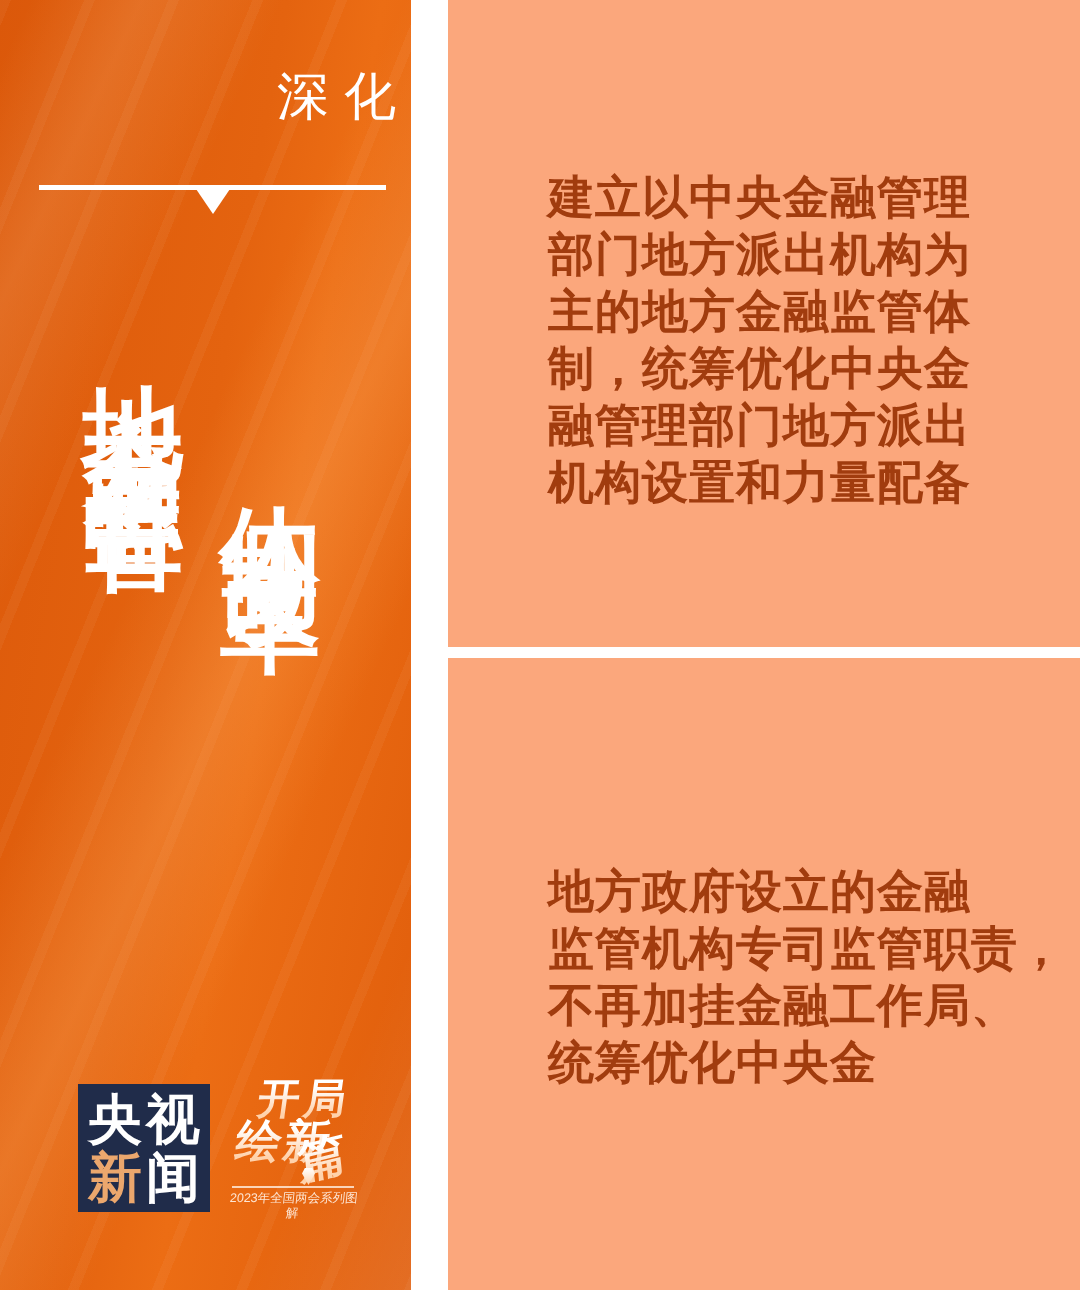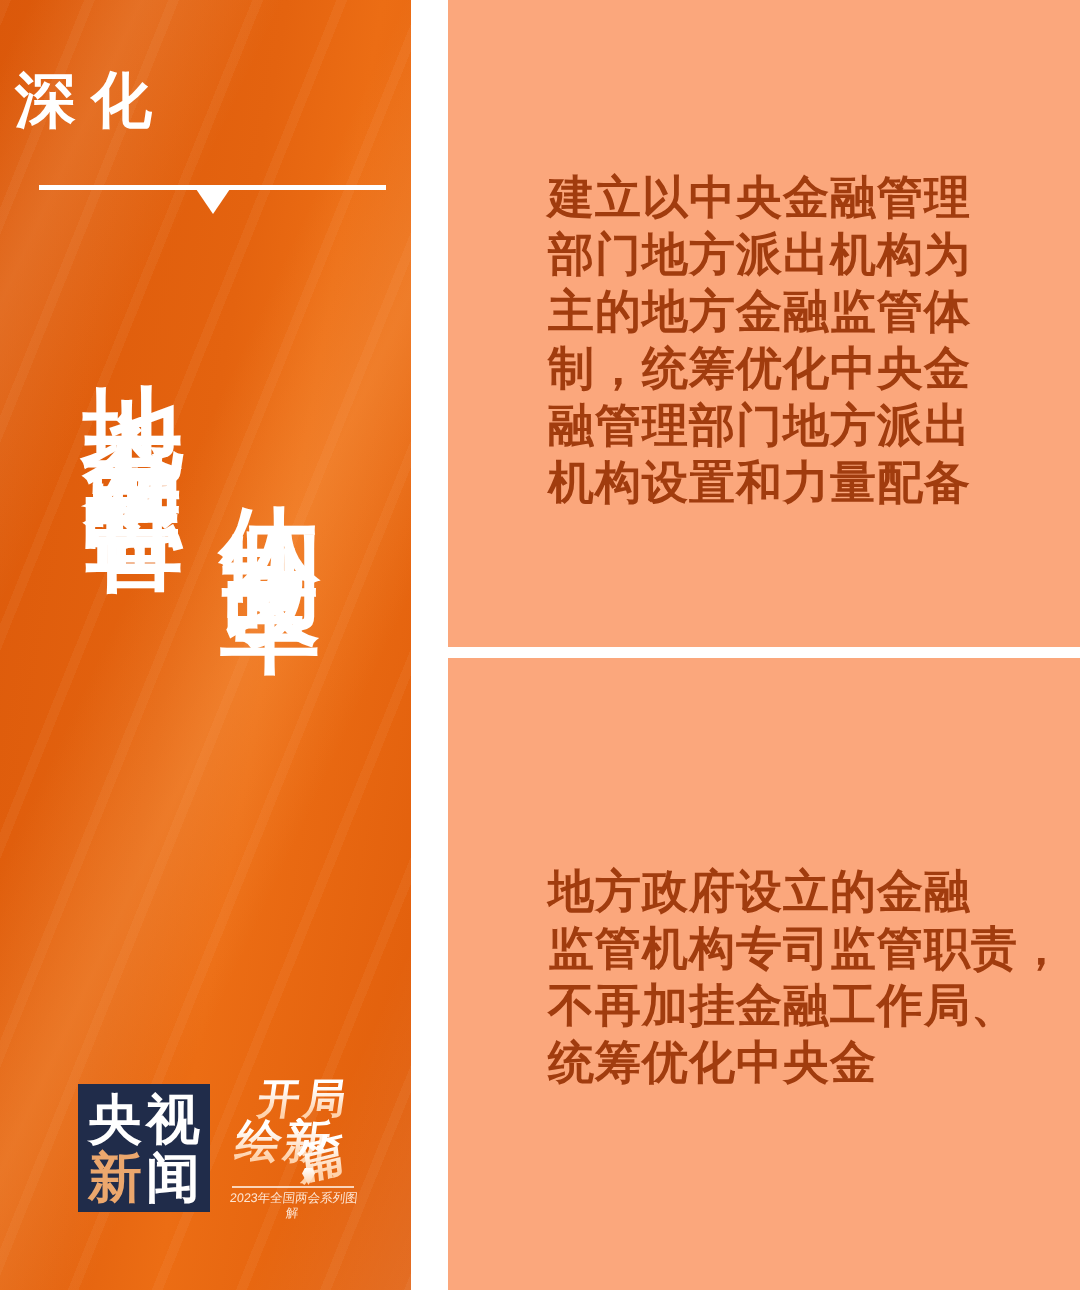--- a/index.html
+++ b/index.html
@@ -14,21 +14,21 @@
     background:
       linear-gradient(295deg, rgba(255,255,255,0.10) 0%, rgba(255,255,255,0) 16%),
       linear-gradient(115deg, rgba(255,255,255,0) 40%, rgba(255,178,104,0.28) 54%, rgba(255,255,255,0) 68%),
       linear-gradient(295deg, rgba(255,255,255,0) 72%, rgba(255,200,150,0.18) 86%, rgba(255,255,255,0) 97%),
       repeating-linear-gradient(112deg, rgba(255,255,255,0.045) 0 10px, rgba(255,255,255,0) 10px 78px),
       linear-gradient(100deg,#db580a 0%,#e4630f 45%,#ec6d14 60%,#e05d0b 100%);
   }
 
   .kicker{
     position:absolute;left:0;top:70px;width:100%;
-    text-align:left;color:#ffffff;font-size:61px;font-weight:700;line-height:1;
+    text-align:right;color:#ffffff;font-size:52px;font-weight:400;line-height:1;
     letter-spacing:15px;padding-left:15px;box-sizing:border-box;
   }
   .divider{position:absolute;left:39px;top:185px;width:347px;height:5px;background:#ffffff;}
   .divider-arrow{
     position:absolute;left:196px;top:189px;width:0;height:0;
     border-left:17px solid transparent;border-right:17px solid transparent;border-top:25px solid #ffffff;
   }
 
   .vcol{
     position:absolute;writing-mode:vertical-rl;text-orientation:upright;

